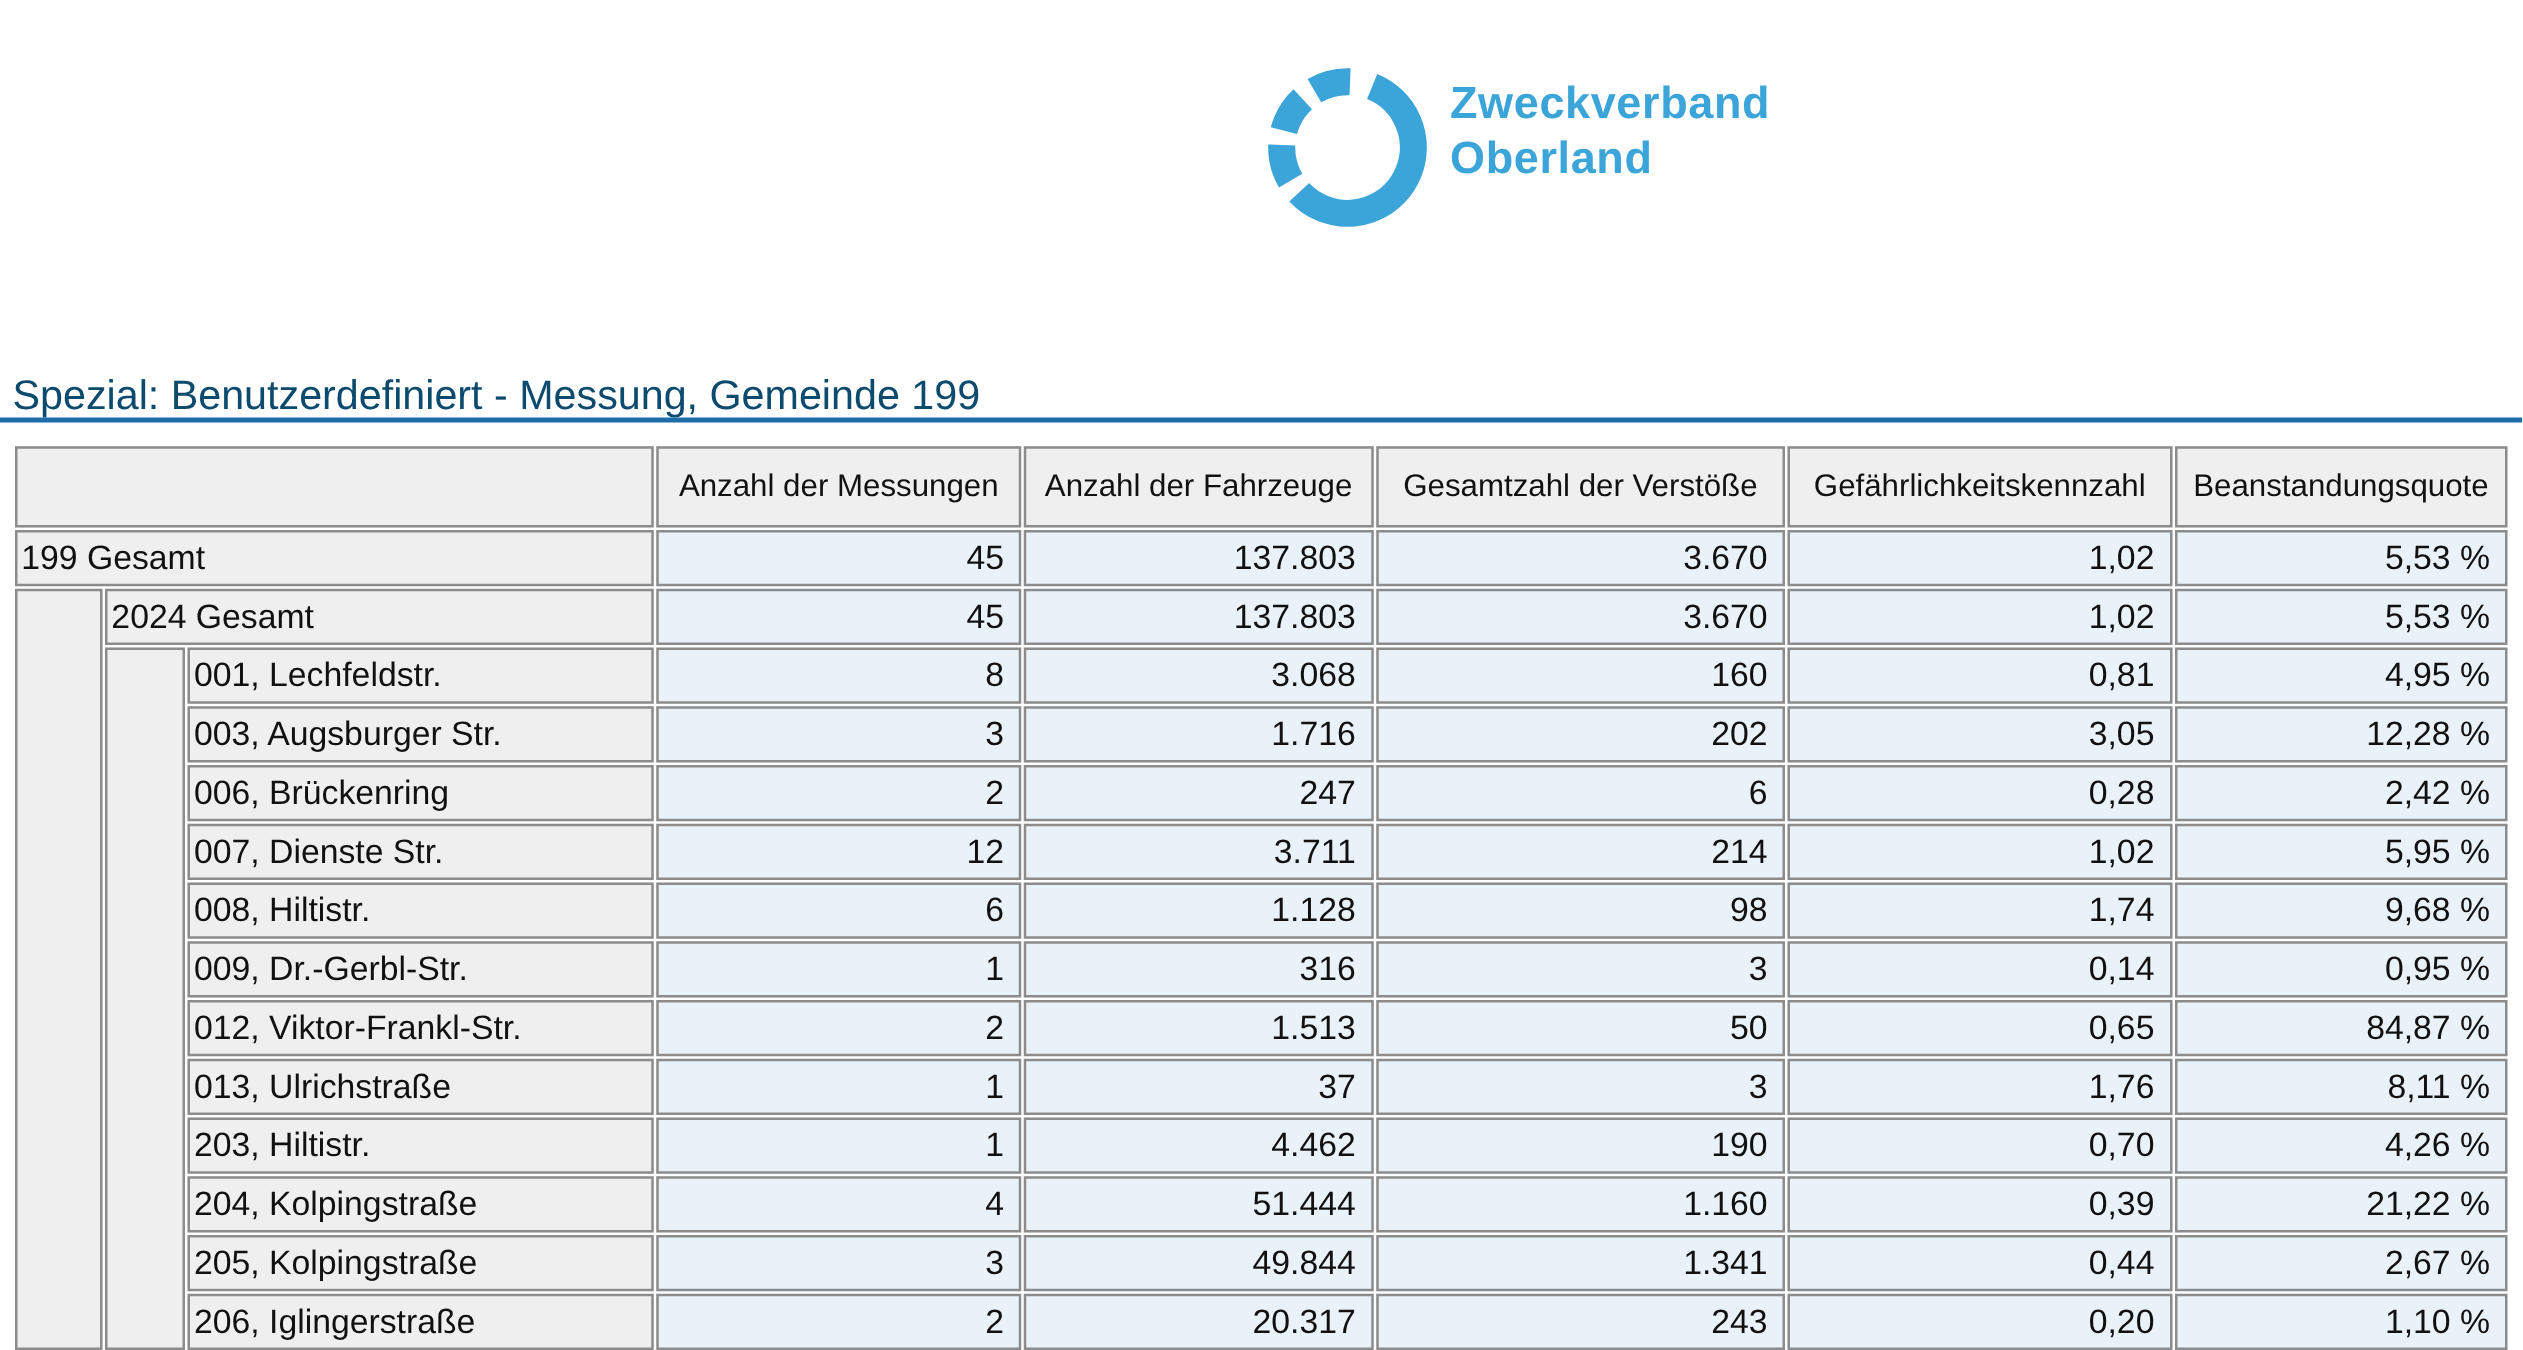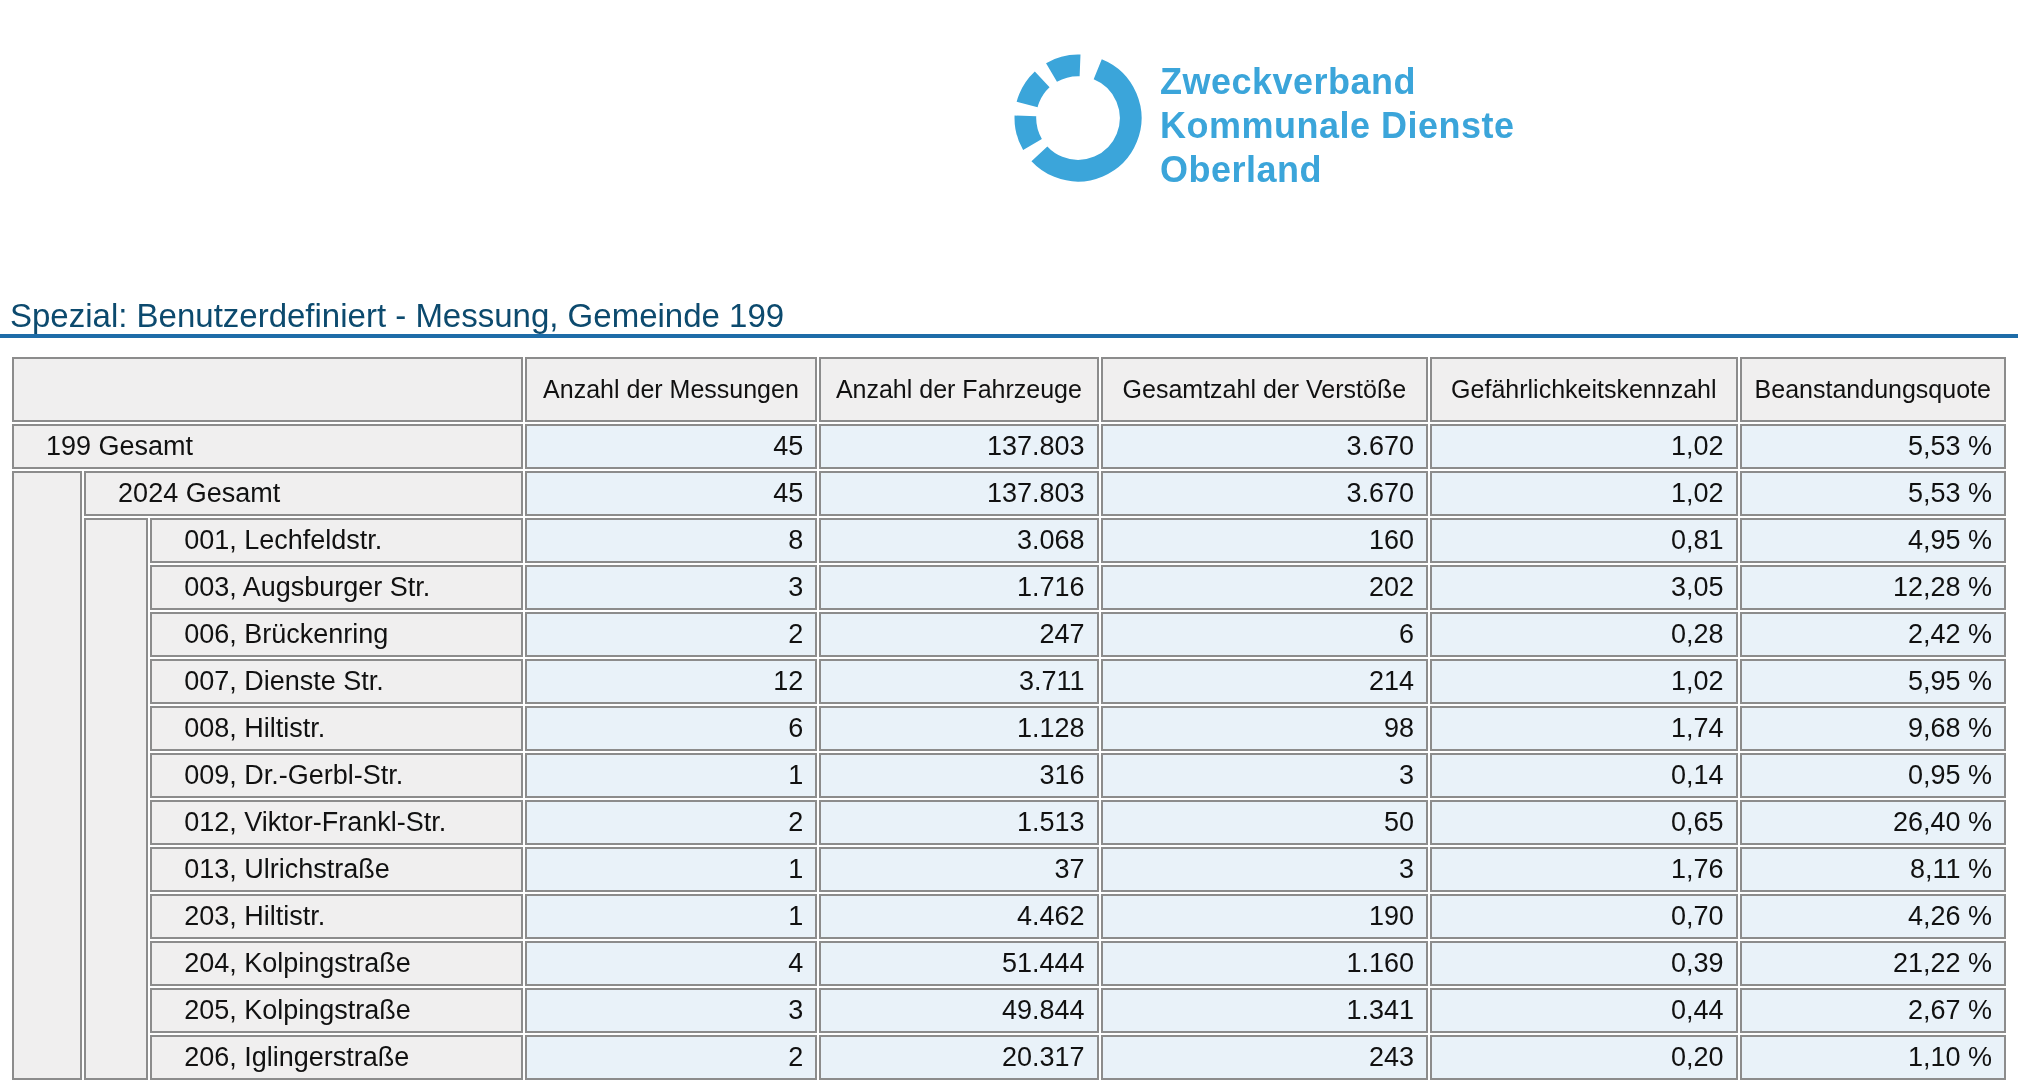--- a/index.html
+++ b/index.html
@@ -72,42 +72,41 @@
     background: #f0efef;
     font-weight: normal;
     font-size: 25px;
     text-align: center;
     padding: 16px 2px;
   }
   td.lbl {
     background: #f0efef;
     font-size: 27px;
     text-align: left;
-    padding-left: 32px;
+    padding-left: 3px;
   }
   td.ind { background: #f0efef; }
   td.num {
     background: #e9f2f9;
     font-size: 27px;
     text-align: right;
     padding-right: 12px;
   }
 </style>
 </head>
 <body>
 
 <div class="page">
 
   <div class="logo">
     <svg class="logo-ring" viewBox="0 0 124 124" aria-hidden="true">
       <circle cx="62" cy="62" r="51" fill="none" stroke="#3BA5DA" stroke-width="21" pathLength="100" stroke-dasharray="57 3.5 9 3.5 9 3.5 9 5.5" transform="rotate(-68 62 62)"></circle>
     </svg>
     <div class="logo-text">
       <div>Zweckverband</div>
-      <div>Kommunale Dienste</div>
       <div>Oberland</div>
     </div>
   </div>
 
   <div class="report-title">Spezial: Benutzerdefiniert - Messung, Gemeinde 199</div>
   <div class="title-rule"></div>
 
   <div class="table-wrap">
     <table class="report">
       <colgroup>
@@ -196,21 +195,21 @@
             <td class="num">3</td>
             <td class="num">0,14</td>
             <td class="num">0,95 %</td>
           </tr>
           <tr>
             <td class="lbl">012, Viktor-Frankl-Str.</td>
             <td class="num">2</td>
             <td class="num">1.513</td>
             <td class="num">50</td>
             <td class="num">0,65</td>
-            <td class="num">26,40 %</td>
+            <td class="num">84,87 %</td>
           </tr>
           <tr>
             <td class="lbl">013, Ulrichstraße</td>
             <td class="num">1</td>
             <td class="num">37</td>
             <td class="num">3</td>
             <td class="num">1,76</td>
             <td class="num">8,11 %</td>
           </tr>
           <tr>

